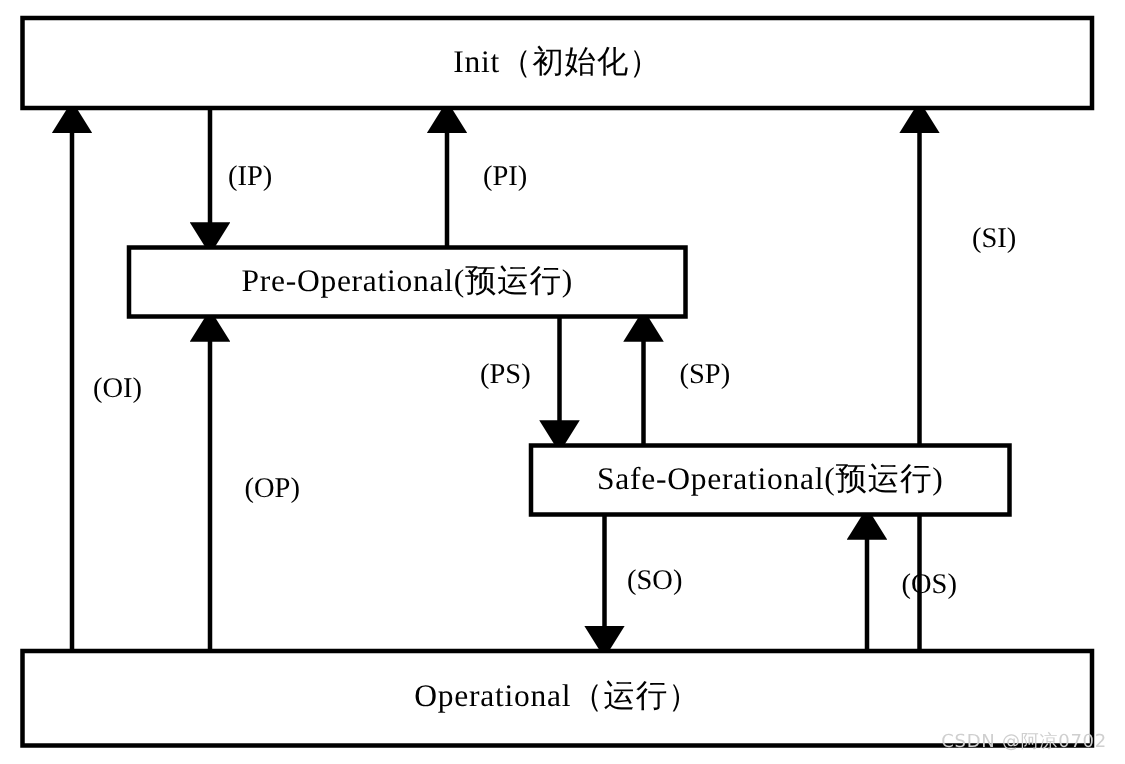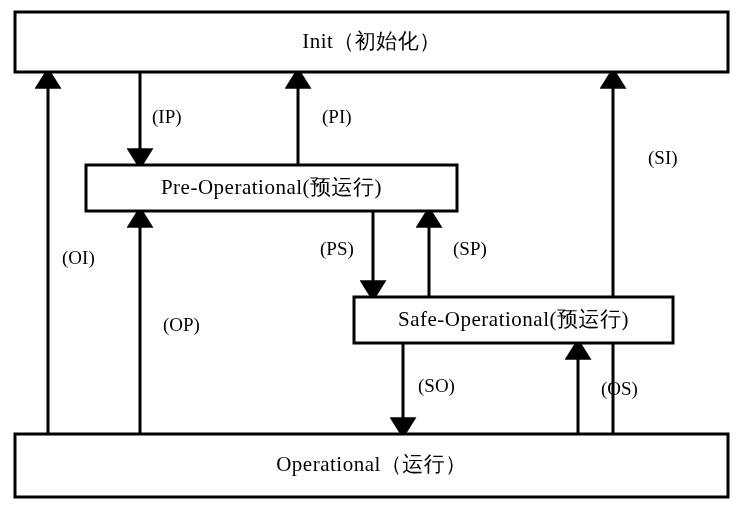--- a/index.html
+++ b/index.html
@@ -114,14 +114,15 @@
       <text class="edge-label" x="163" y="327">(OP)</text>
       <text class="edge-label" x="322" y="119">(PI)</text>
       <text class="edge-label" x="320" y="251">(PS)</text>
       <text class="edge-label" x="453" y="251">(SP)</text>
       <text class="edge-label" x="418" y="388">(SO)</text>
       <text class="edge-label" x="601" y="391">(OS)</text>
       <text class="edge-label" x="648" y="160">(SI)</text>
     </g>
   </svg>
 
+  <div class="watermark">CSDN @阿凉0702</div>
 
 </div>
 
 </body></html>

